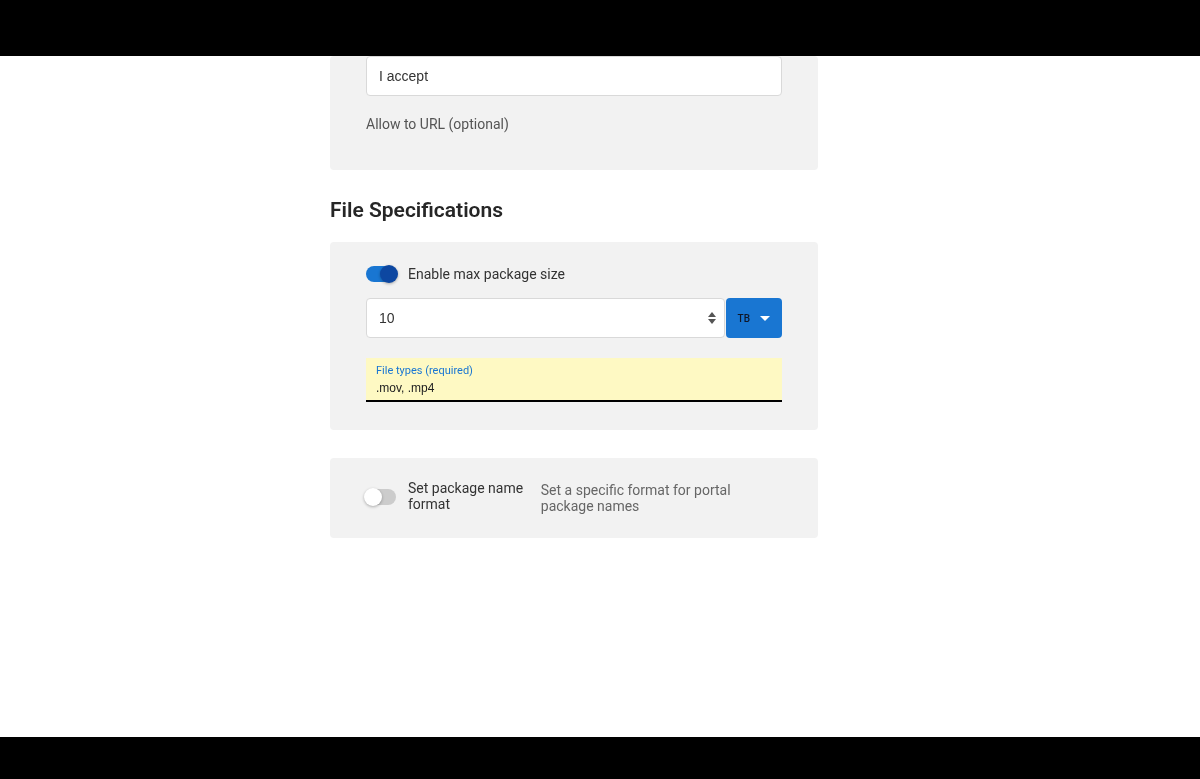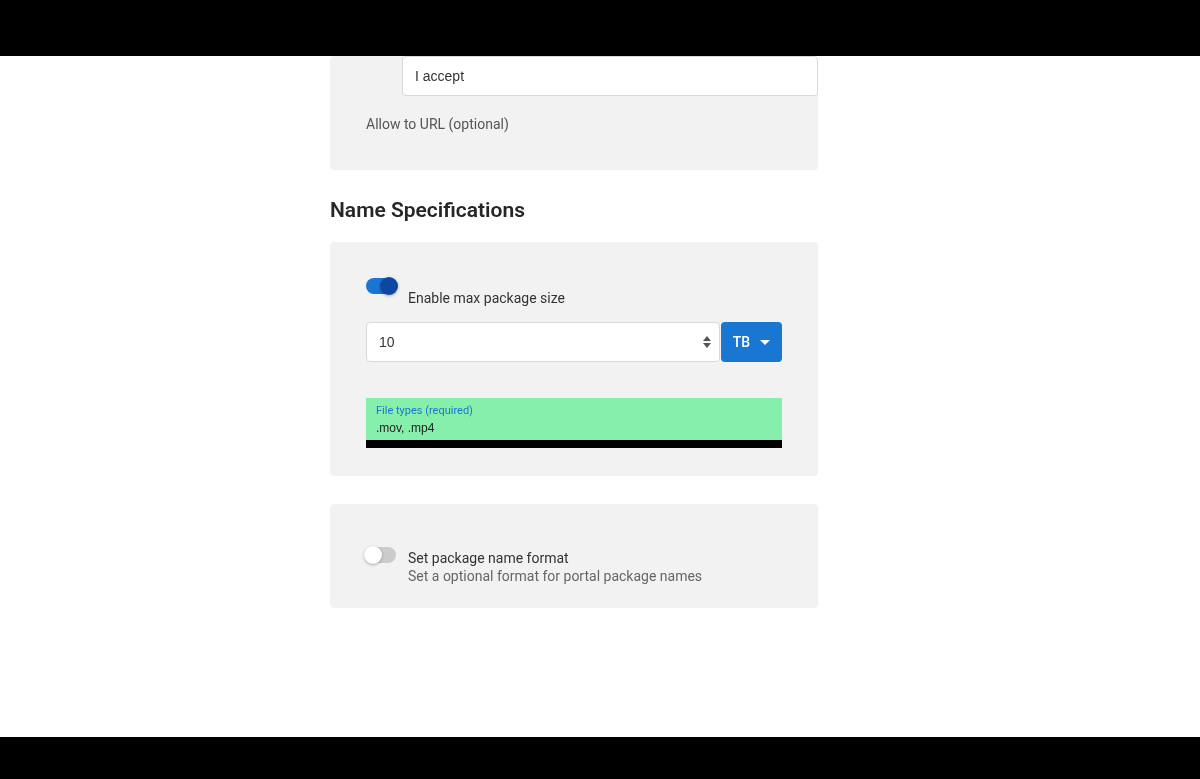--- a/index.html
+++ b/index.html
@@ -32,21 +32,20 @@
   .text-input {
     width: 100%;
     height: 40px;
     border: 1px solid #d9d9d9;
     border-radius: 4px;
     background: #fff;
     padding: 0 12px;
     font-size: 14px;
     color: #333;
     outline: none;
-    margin-left: 36px;
   }
   .field-label {
     font-size: 14px;
     color: #555;
     margin: 20px 0 10px 0;
   }
   .section-title {
     font-size: 21px;
     font-weight: 600;
     color: #262626;
@@ -74,32 +73,31 @@
     height: 18px;
     border-radius: 50%;
     top: -1px;
     box-shadow: 0 1px 3px rgba(0,0,0,0.3);
   }
   .toggle.on .knob { background: #0d47a1; right: -2px; }
   .toggle.off .knob { background: #fff; left: -2px; }
   .toggle-label {
     font-size: 14px;
     color: #333;
-    margin-top: 24px;
   }
   .toggle-desc {
     font-size: 14px;
     color: #666;
     margin-top: 2px;
   }
-  .toggle-text-col { display: flex; flex-direction: column; }
+  .toggle-text-col { display: flex; }
   .size-row {
     display: flex;
     gap: 1px;
-    margin-bottom: 36px;
+    margin-bottom: 20px;
   }
   .number-wrap {
     position: relative;
     flex: 1;
   }
   .number-input {
     width: 100%;
     height: 40px;
     border: 1px solid #d9d9d9;
     border-radius: 4px;
@@ -123,28 +121,28 @@
     width: 0; height: 0;
     border-left: 4px solid transparent;
     border-right: 4px solid transparent;
     cursor: pointer;
     margin: 1px auto;
   }
   .spinner .up { border-bottom: 5px solid #555; }
   .spinner .down { border-top: 5px solid #555; }
   .unit-select {
     background: #1976d2;
-    color: #ffffff;
+    color: #0f172a;
     border-radius: 4px;
     height: 40px;
     padding: 0 12px;
     display: flex;
     align-items: center;
     gap: 10px;
-    font-size: 14px;
+    font-size: 10px;
     font-weight: 500;
     cursor: pointer;
   }
   .unit-select .caret {
     width: 0; height: 0;
     border-left: 5px solid transparent;
     border-right: 5px solid transparent;
     border-top: 5px solid #fff;
   }
   .info-icon {
@@ -153,22 +151,22 @@
     border-radius: 50%;
     display: inline-flex;
     align-items: center;
     justify-content: center;
     font-size: 10px;
     color: #666;
     font-style: italic;
     font-family: Georgia, serif;
   }
   .filetypes-field {
-    background: #86efac;
-    border-bottom: 8px solid #000000;
+    background: #fef9c3;
+    border-bottom: 2px solid #000000;
     padding: 6px 10px 4px 10px;
     margin-top: 4px;
   }
   .filetypes-label {
     font-size: 11px;
     color: #1976d2;
   }
   .filetypes-input {
     border: none;
     background: transparent;
@@ -189,21 +187,21 @@
 <body>
 
 <div class="viewport">
   <div class="content">
 
     <div class="panel top-panel">
       <input class="text-input" type="text" value="I accept" style="">
       <div class="field-label">Allow to URL (optional)</div>
     </div>
 
-    <h2 class="section-title">Name Specifications</h2>
+    <h2 class="section-title">File Specifications</h2>
 
     <div class="panel">
 
       <div class="toggle-row">
         <div class="toggle on">
           <div class="knob"></div>
         </div>
         <span class="toggle-label">Enable max package size</span>
       </div>
 
@@ -230,19 +228,19 @@
     </div>
 
 
     <div class="panel pkg-panel">
       <div class="toggle-row" style="margin-bottom:0;">
         <div class="toggle off">
           <div class="knob"></div>
         </div>
         <div class="toggle-text-col">
           <span class="toggle-label">Set package name format</span>
-          <span class="toggle-desc">Set a optional format for portal package names</span>
+          <span class="toggle-desc">Set a specific format for portal package names</span>
         </div>
       </div>
     </div>
 
   </div>
 </div>
 
 </body></html>

